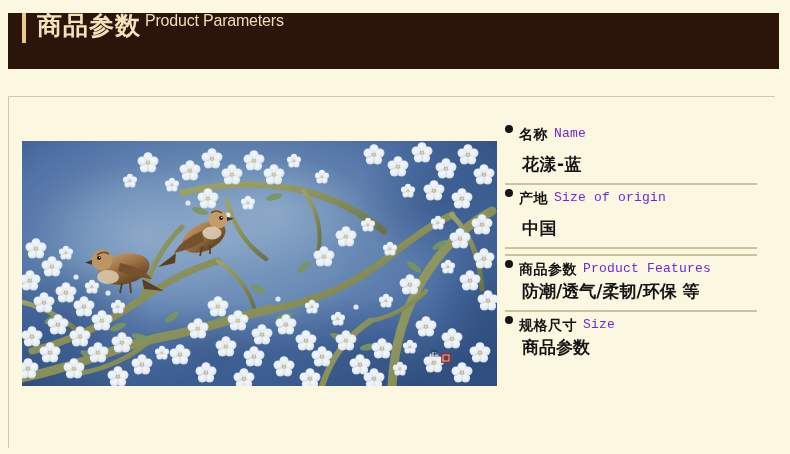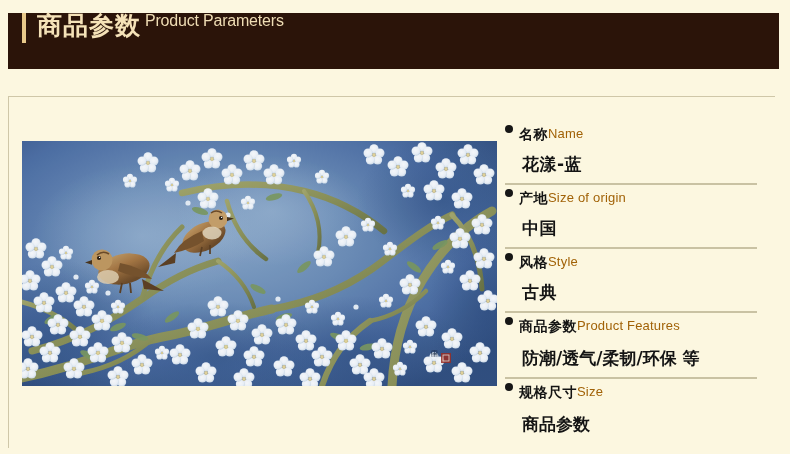--- a/index.html
+++ b/index.html
@@ -120,37 +120,38 @@
     top: -1px;
   }
   .label-cn {
     font-family: "DejaVu Sans", "Liberation Sans", sans-serif;
     font-size: 14px;
     font-weight: bold;
     color: #141414;
     letter-spacing: 0.5px;
   }
   .label-en {
-    font-family: Liberation Sans, sans-serif;
+    font-family: Liberation Mono, monospace;
     font-size: 13px;
-    color: #a16207;
+    color: #6d28d9;
+    margin-left: 6px;
     letter-spacing: 0.2px;
   }
   .param-value {
     font-family: "DejaVu Sans", "Liberation Sans", sans-serif;
     font-size: 17px;
     font-weight: bold;
     color: #141414;
     margin-left: 17px;
     margin-top: 9px;
     letter-spacing: 0.5px;
     white-space: nowrap;
   }
   .param-value.tight {
-    margin-top: 11px;
+    margin-top: 1px;
     letter-spacing: 0px;
   }
 </style>
 </head>
 <body>
 
 <div id="header-banner">
   <div id="header-accent-bar"></div>
   <span id="header-title-cn">商品参数</span>
   <span id="header-title-en">Product Parameters</span>
@@ -416,28 +417,20 @@
     <div class="param-label">
       <span class="bullet-icon"></span>
       <span class="label-cn">产地</span>
       <span class="label-en">Size of origin</span>
     </div>
     <div class="param-value">中国</div>
   </div>
 
   <div class="param-divider"></div>
 
-  <div class="param-row">
-    <div class="param-label">
-      <span class="bullet-icon"></span>
-      <span class="label-cn">风格</span>
-      <span class="label-en">Style</span>
-    </div>
-    <div class="param-value">古典</div>
-  </div>
 
   <div class="param-divider"></div>
 
   <div class="param-row">
     <div class="param-label">
       <span class="bullet-icon"></span>
       <span class="label-cn">商品参数</span>
       <span class="label-en">Product Features</span>
     </div>
     <div class="param-value tight">防潮/透气/柔韧/环保  等</div>

